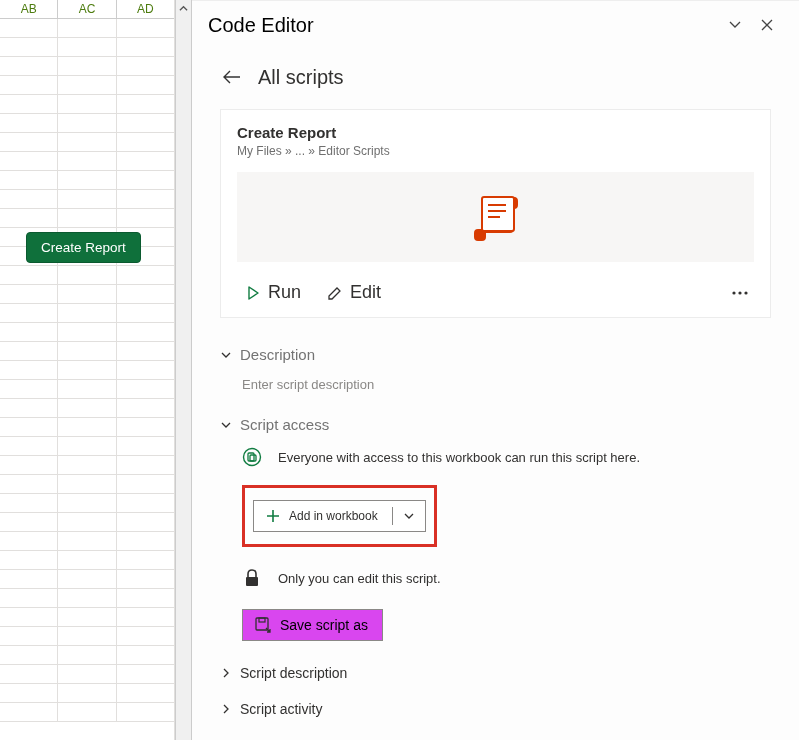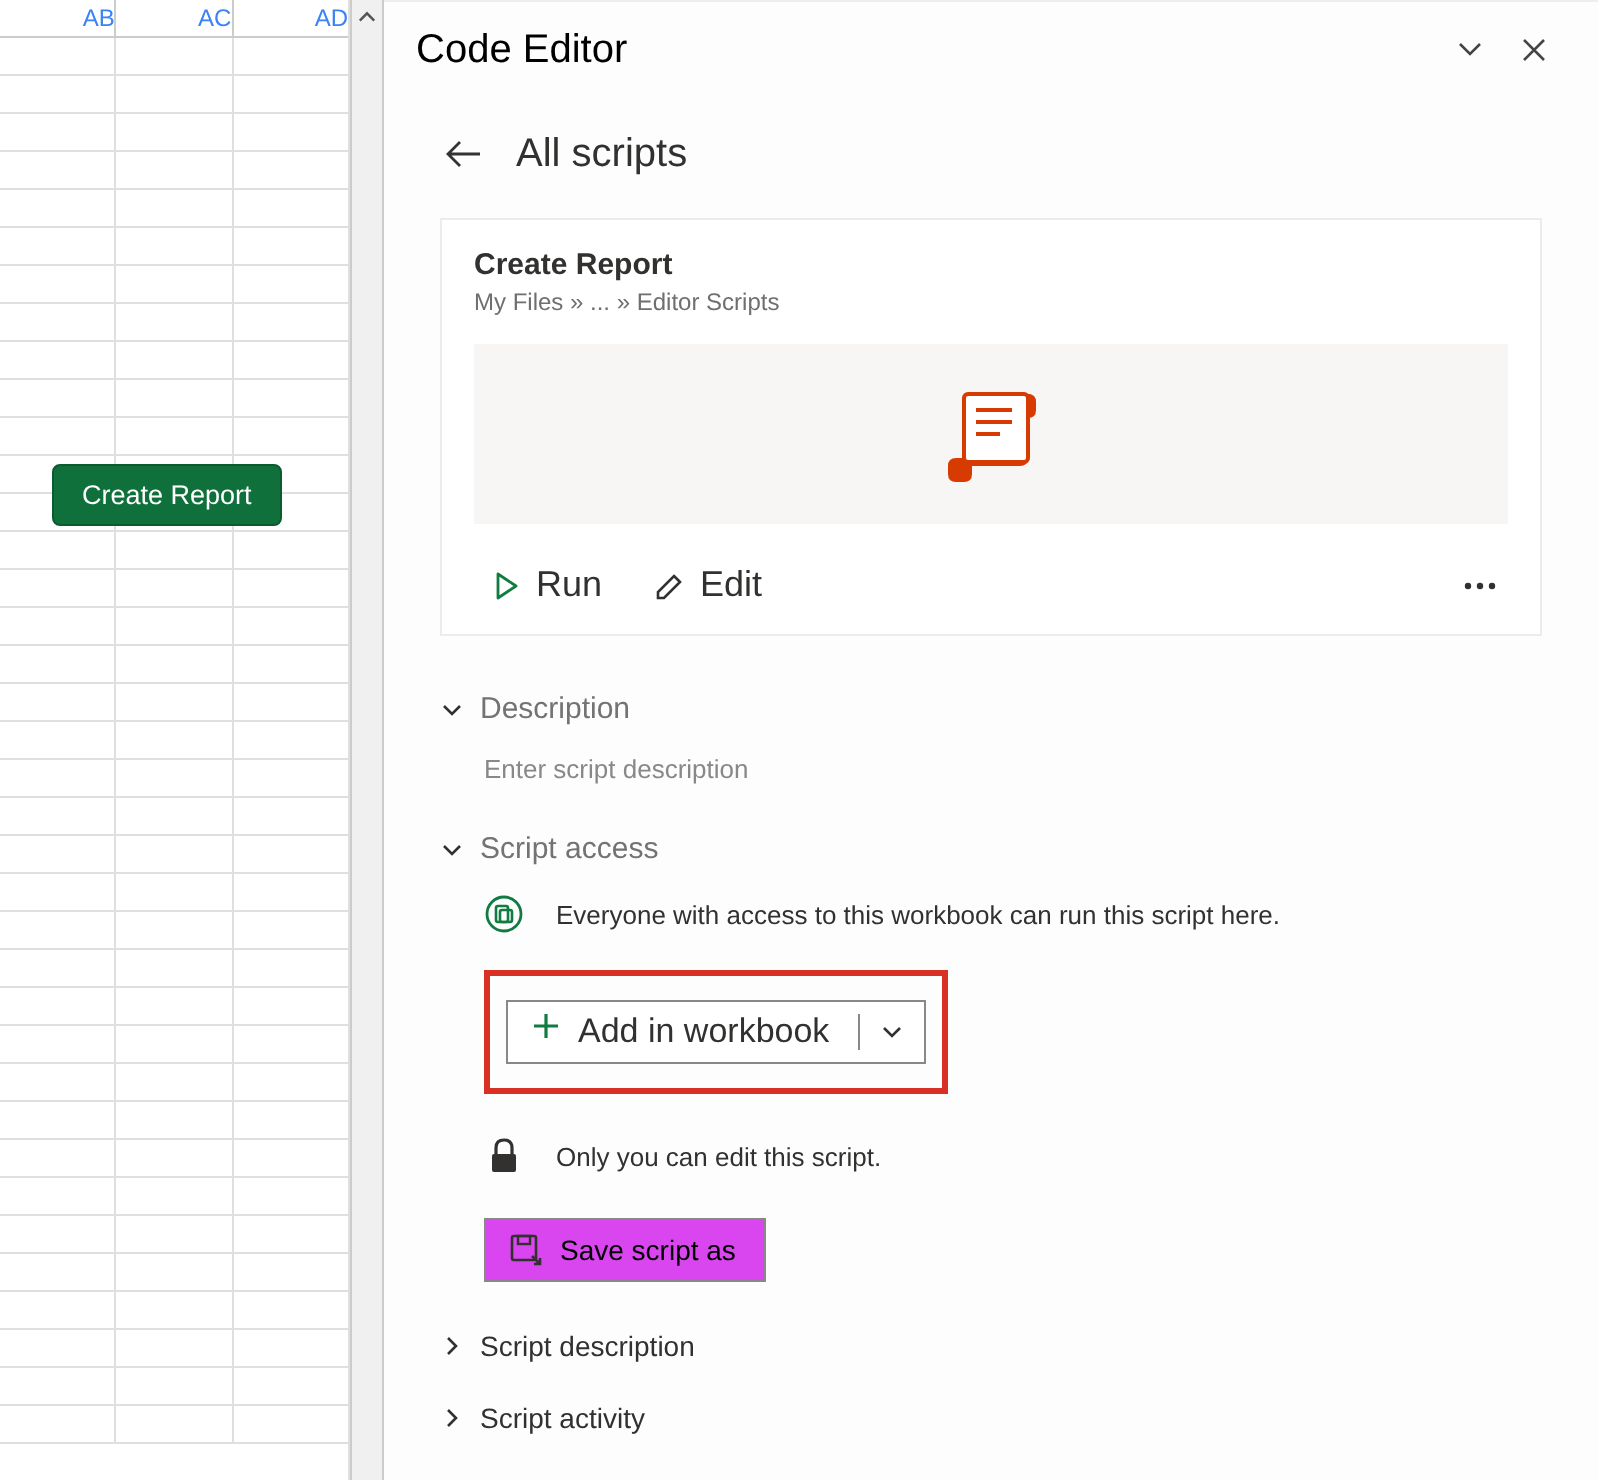--- a/index.html
+++ b/index.html
@@ -22,23 +22,23 @@
   border-right: 1px solid #e1dfdd;
   background: #fff;
 }
 .col-headers {
   display: flex;
   height: 19px;
   background: #fff;
 }
 .col-header {
   flex: 1;
-  text-align: right;
+  text-align: center;
   font-size: 12px;
-  color: #3b82f6;
+  color: #4d7c0f;
   border-bottom: 1px solid #ccc;
   border-left: 1px solid #ccc;
   line-height: 19px;
   background: #fff;
 }
 .col-header:first-child { border-left: none; }
 .cell-row { display: flex; height: 19px; }
 .cell {
   flex: 1;
   border-bottom: 1px solid #e1dfdd;
@@ -197,21 +197,21 @@
   border: 1px solid #8a8886;
   background: #fff;
   height: 32px;
   cursor: pointer;
 }
 .split-main {
   display: flex;
   align-items: flex-start;
   gap: 9px;
   padding: 0 14px 0 12px;
-  font-size: 17px;
+  font-size: 12px;
 }
 .split-divider { width: 1px; height: 18px; background: #8a8886; }
 .split-drop { width: 32px; display:flex;align-items:center;justify-content:center; }
 
 .lock-row {
   display: flex;
   align-items: center;
   gap: 18px;
   margin-bottom: 22px;
   padding-left: 2px;

